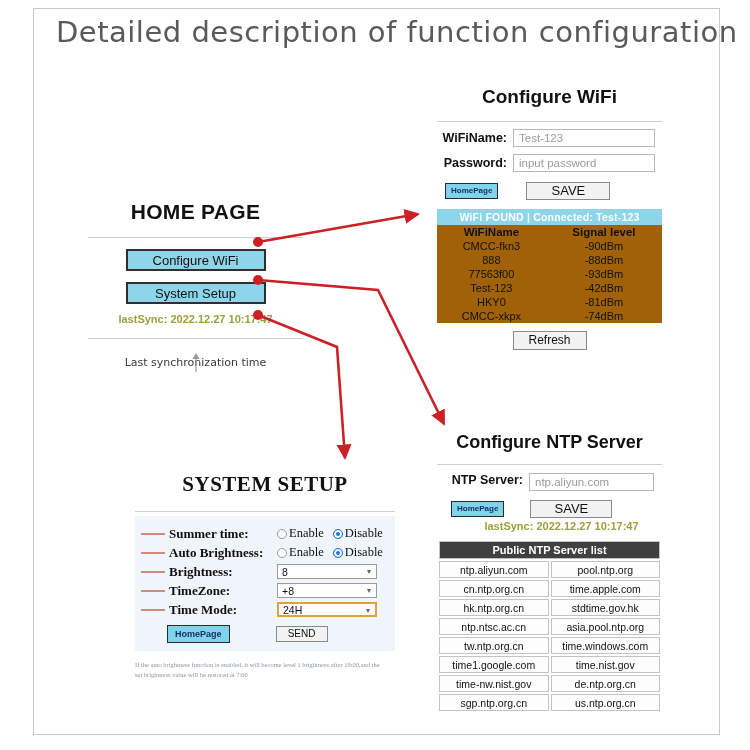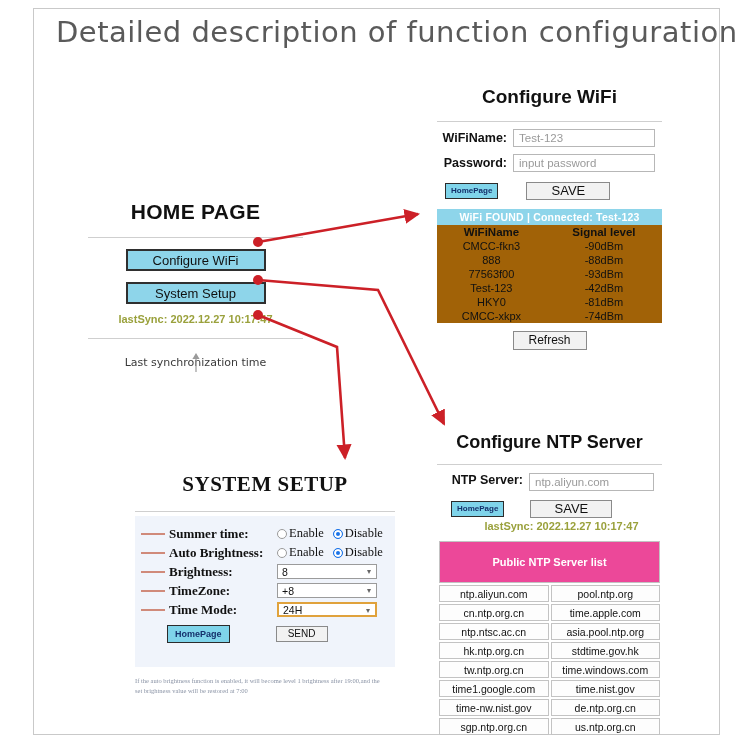--- a/index.html
+++ b/index.html
@@ -89,35 +89,35 @@
   .ntp-row{display:flex;margin-top:8px;}
   .ntp-lab{width:86px;text-align:right;font-size:12.5px;font-weight:bold;color:#111;padding-right:6px;}
   .ntp-in{width:125px;height:18px;font-size:11.5px;}
   .ntp-actions{display:flex;align-items:center;margin-top:9px;}
   .ntp-actions .btn-home{margin-left:14px;}
   .ntp-actions .btn-grey{width:82px;height:18px;font-size:13px;line-height:16px;margin-left:26px;}
   .ntp-sync{text-align:center;margin-top:2px;padding-left:24px;}
 
   .ntable{margin-top:7px;width:100%;border-collapse:separate;border-spacing:2px;}
   .ntable .hdr td{
-    background:#ec4899;color:#ffffff;font-weight:bold;font-size:11px;
-    text-align:center;padding:14px 0;
+    background:#404040;color:#ffffff;font-weight:bold;font-size:11px;
+    text-align:center;padding:2px 0;
   }
   .ntable td{
     background:#fdfdfd;border:1px solid #c3c3c3;font-size:10.5px;
     text-align:center;padding:1.5px 0;color:#111;width:50%;
   }
 
   
   #sysetup{position:absolute;left:135px;top:472px;width:260px;}
   #sysetup .sec-title{
     font-size:21px;font-family:"Liberation Serif",serif;letter-spacing:.5px;
   }
   #sysetup .hr{margin-top:14px;}
-  .ss-panel{background:#f0f4fb;padding:8px 0 24px 0;margin-top:4px;}
+  .ss-panel{background:#f0f4fb;padding:8px 0 8px 0;margin-top:4px;}
   .ss-row{display:flex;align-items:center;height:19px;}
   .ss-dash{flex:0 0 34px;}
   .ss-dash i{display:block;height:2px;background:#d08a7a;margin:0 4px 0 6px;}
   .ss-lab{
     flex:0 0 108px;font-family:"Liberation Serif",serif;font-weight:bold;
     font-size:13px;color:#111;
   }
   .ss-ctl{flex:1;display:flex;align-items:center;font-family:"Liberation Serif",serif;}
   .radio{
     width:10px;height:10px;border-radius:50%;border:1px solid #9a9a9a;
@@ -254,26 +254,26 @@
       </tr>
       <tr>
         <td>ntp.aliyun.com</td>
         <td>pool.ntp.org</td>
       </tr>
       <tr>
         <td>cn.ntp.org.cn</td>
         <td>time.apple.com</td>
       </tr>
       <tr>
+        <td>hk.ntp.org.cn</td>
+        <td>stdtime.gov.hk</td>
+      </tr>
+      <tr>
         <td>ntp.ntsc.ac.cn</td>
         <td>asia.pool.ntp.org</td>
-      </tr>
-      <tr>
-        <td>hk.ntp.org.cn</td>
-        <td>stdtime.gov.hk</td>
       </tr>
       <tr>
         <td>tw.ntp.org.cn</td>
         <td>time.windows.com</td>
       </tr>
       <tr>
         <td>time1.google.com</td>
         <td>time.nist.gov</td>
       </tr>
       <tr>

